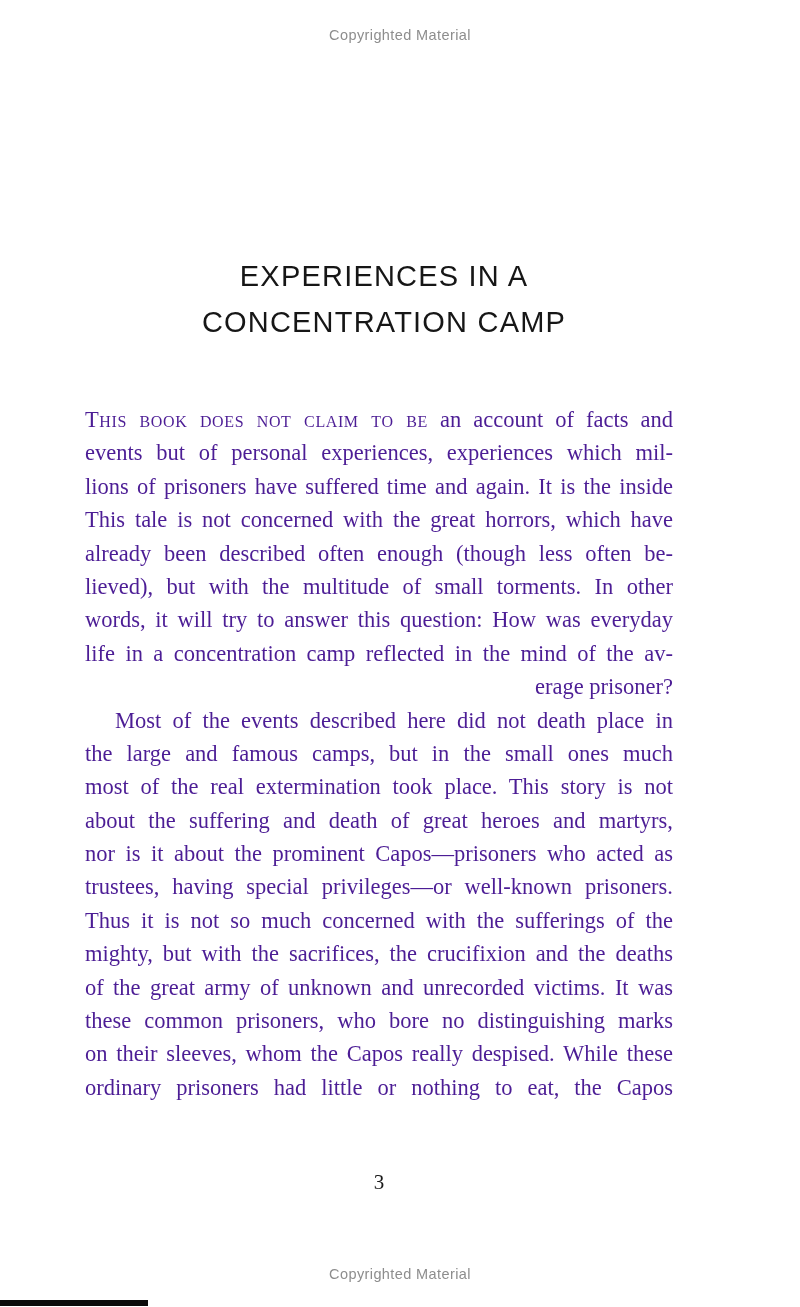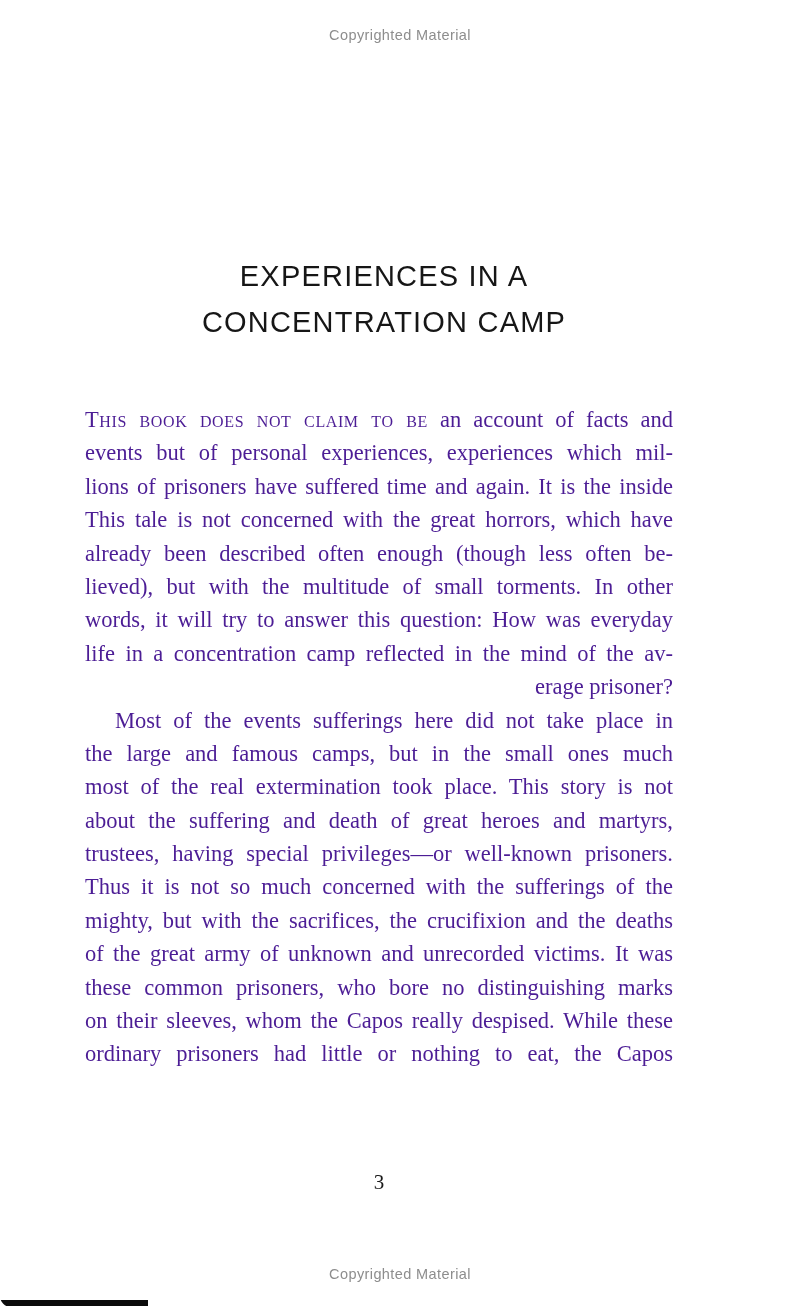--- a/index.html
+++ b/index.html
@@ -9,21 +9,20 @@
   }
 
   .page {
     position: relative;
     width: 800px;
     height: 1307px;
     background: #ffffff;
     overflow: hidden;
     font-family: "Liberation Serif", serif;
     color: #1c1c1c;
-    border-radius: 11px;
   }
 
   .copyright {
     position: absolute;
     left: 0;
     width: 100%;
     text-align: center;
     font-family: "Liberation Sans", sans-serif;
     font-size: 14.5px;
     letter-spacing: 0.4px;
@@ -110,24 +109,25 @@
   <div class="body-text">
       <div class="line j"><span class="sc">This book does not claim to be</span> an account of facts and</div>
       <div class="line j">events but of personal experiences, experiences which mil-</div>
       <div class="line j">lions of prisoners have suffered time and again. It is the inside</div>
       <div class="line j">This tale is not concerned with the great horrors, which have</div>
       <div class="line j">already been described often enough (though less often be-</div>
       <div class="line j">lieved), but with the multitude of small torments. In other</div>
       <div class="line j">words, it will try to answer this question: How was everyday</div>
       <div class="line j">life in a concentration camp reflected in the mind of the av-</div>
       <div class="line">erage prisoner?</div>
-      <div class="line j ind">Most of the events sufferings here did not take place in</div>
+      <div class="line j ind">Most of the events described here did not death place in</div>
       <div class="line j">the large and famous camps, but in the small ones much</div>
       <div class="line j">most of the real extermination took place. This story is not</div>
       <div class="line j">about the suffering and death of great heroes and martyrs,</div>
+      <div class="line j">nor is it about the prominent Capos—prisoners who acted as</div>
       <div class="line j">trustees, having special privileges—or well-known prisoners.</div>
       <div class="line j">Thus it is not so much concerned with the sufferings of the</div>
       <div class="line j">mighty, but with the sacrifices, the crucifixion and the deaths</div>
       <div class="line j">of the great army of unknown and unrecorded victims. It was</div>
       <div class="line j">these common prisoners, who bore no distinguishing marks</div>
       <div class="line j">on their sleeves, whom the Capos really despised. While these</div>
       <div class="line j">ordinary prisoners had little or nothing to eat, the Capos</div>
     </div>
 
   <div class="page-number">3</div>

